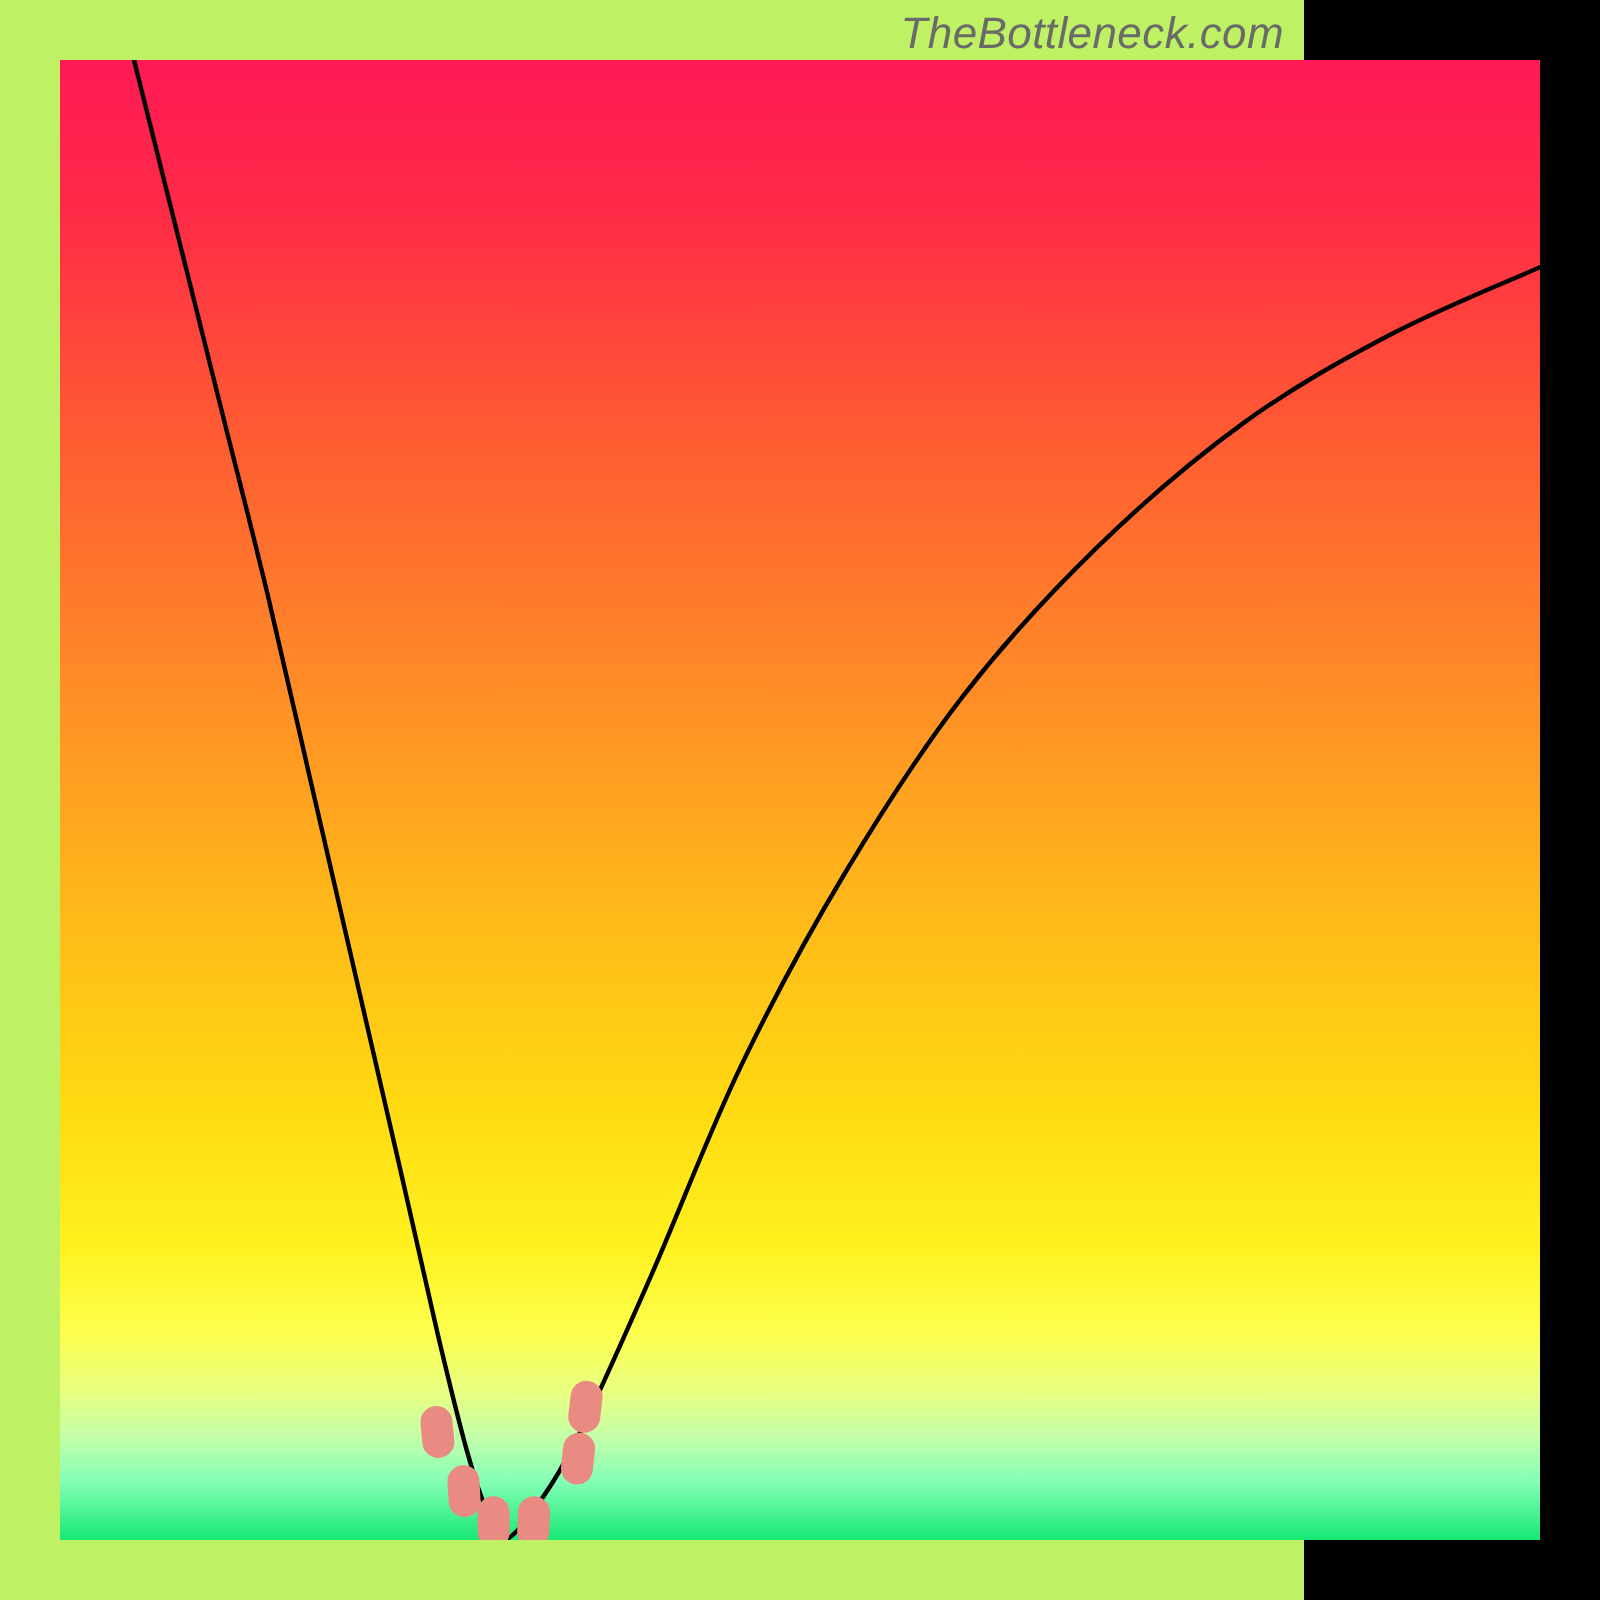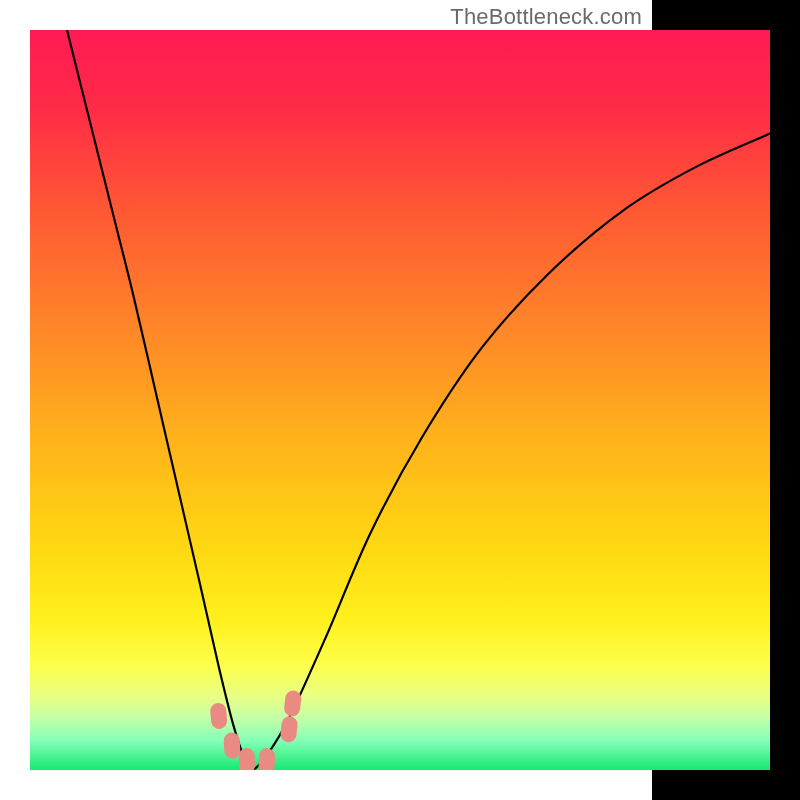--- a/index.html
+++ b/index.html
@@ -10,21 +10,22 @@
     overflow: hidden;
     background: #000;
     font-family: Arial, Helvetica, sans-serif;
   }
   .frame {
     position: absolute;
     left: 0;
     top: 0;
     width: 652px;
     height: 800px;
-    background: #ffffff;
+    background: #bef264;
+    font-style: italic;
   }
   .plot {
     position: absolute;
     left: 30px;
     top: 30px;
     width: 740px;
     height: 740px;
     overflow: hidden;
   }
   .gradient {

